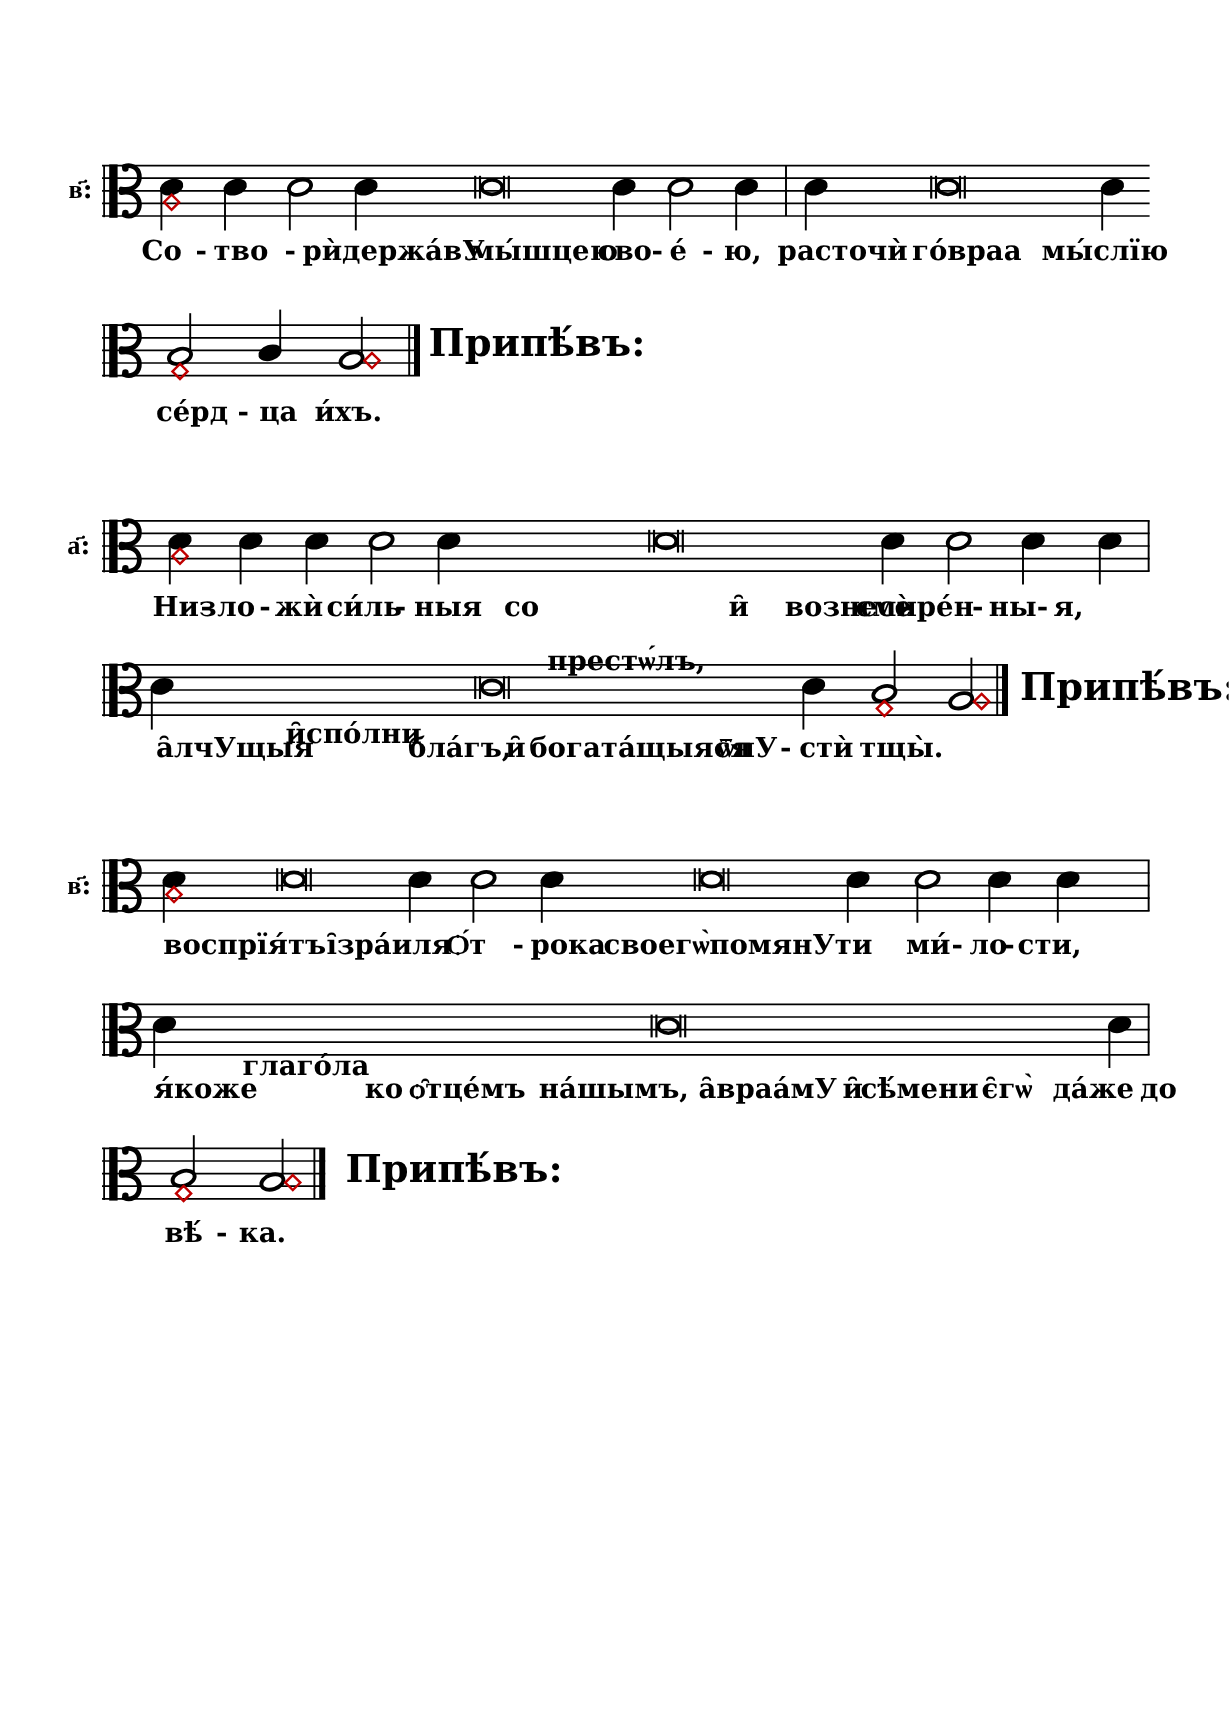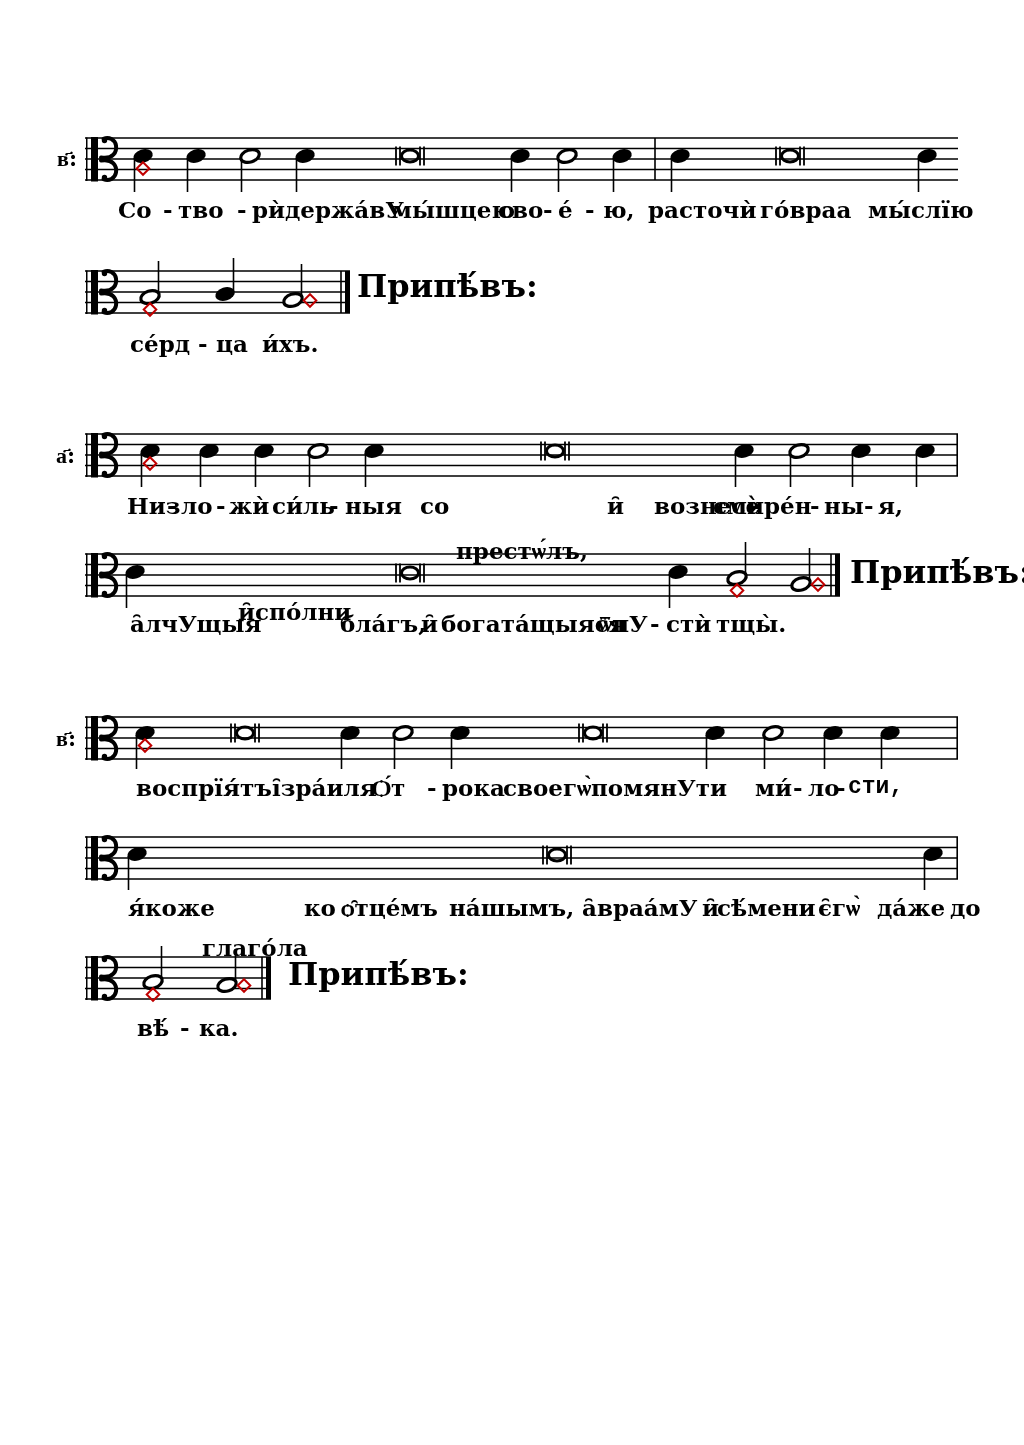--- a/index.html
+++ b/index.html
@@ -402,23 +402,23 @@
       <span class="lyric" style="left: 272px; top: 776px;">і̑зра́иля</span>
       <span class="lyric" style="left: 372px; top: 776px;">Ѻ́т</span>
       <span class="lyric" style="left: 427px; top: 776px;">-</span>
       <span class="lyric" style="left: 442px; top: 776px;">рока</span>
       <span class="lyric" style="left: 503px; top: 776px;">своегѡ̀</span>
       <span class="lyric" style="left: 591px; top: 776px;">помянУти</span>
       <span class="lyric" style="left: 755px; top: 776px;">ми́</span>
       <span class="lyric" style="left: 793px; top: 776px;">-</span>
       <span class="lyric" style="left: 808px; top: 776px;">ло</span>
       <span class="lyric" style="left: 836px; top: 776px;">-</span>
-      <span class="lyric" style="left: 848px; top: 776px; font-family: Liberation Mono, monospace;">сти,</span>
+      <span class="lyric" style="left: 848px; top: 776px;">сти,</span>
       <span class="lyric" style="left: 128px; top: 896px;">я́коже</span>
-      <span class="lyric" style="left: 202px; top: 936px;">глаго́ла</span>
+      <span class="lyric" style="left: 202px; top: 877px;">глаго́ла</span>
       <span class="lyric" style="left: 304px; top: 896px;">ко</span>
       <span class="lyric" style="left: 341px; top: 896px;">ѻ̑тце́мъ</span>
       <span class="lyric" style="left: 449px; top: 896px;">на́шымъ,</span>
       <span class="lyric" style="left: 582px; top: 896px;">а̑враа́мУ</span>
       <span class="lyric" style="left: 702px; top: 896px;">и̑</span>
       <span class="lyric" style="left: 717px; top: 896px;">сѣ́мени</span>
       <span class="lyric" style="left: 818px; top: 896px;">є̑гѡ̀</span>
       <span class="lyric" style="left: 877px; top: 896px;">да́же</span>
       <span class="lyric" style="left: 950px; top: 896px;">до</span>
       <span class="refrain" style="left: 288px; top: 958px;">Припѣ́въ:</span>

